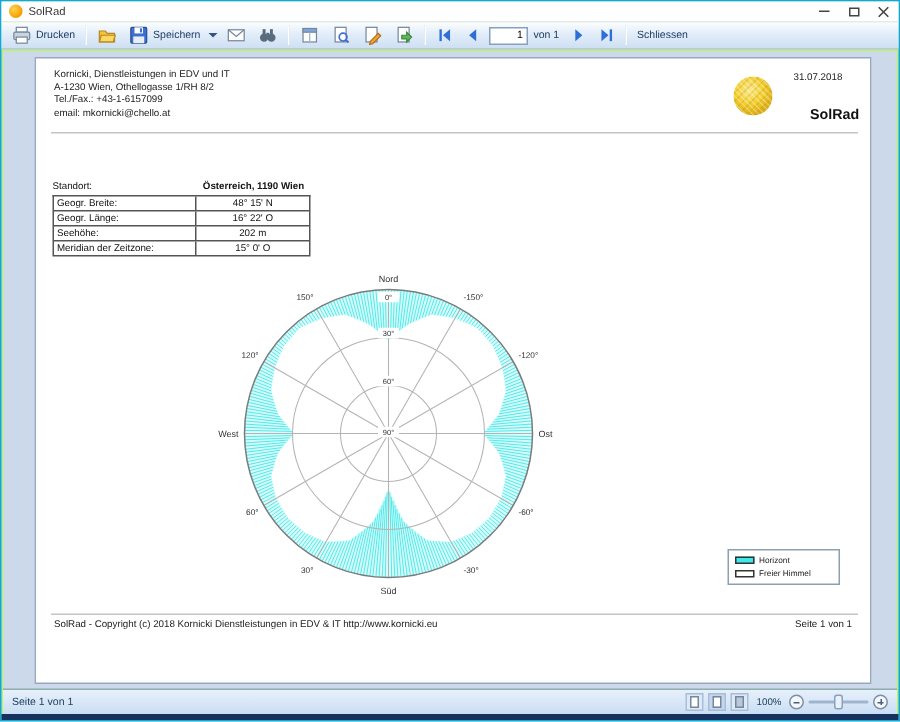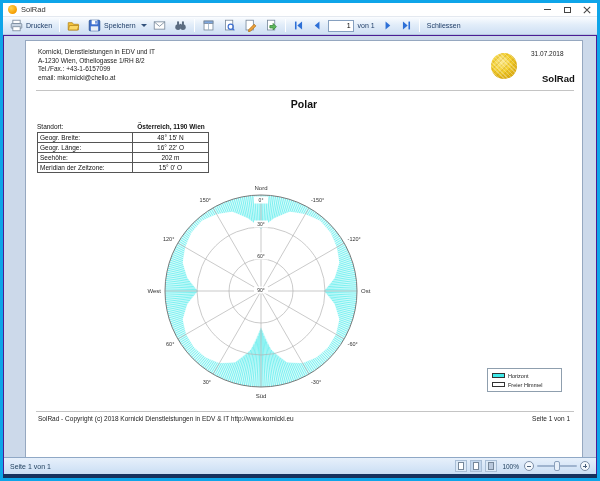--- a/index.html
+++ b/index.html
@@ -1,18 +1,18 @@
 <!DOCTYPE html>
 <html><head>
 <meta charset="utf-8">
 <style>
   *{box-sizing:border-box;margin:0;padding:0}
   html,body{width:600px;height:481px;overflow:hidden;background:#fff;
     font-family:"Liberation Sans","DejaVu Sans",sans-serif;}
-  .window{position:absolute;inset:0;border:3px solid #0ea5e9;background:#4c1d95;}
+  .window{position:absolute;inset:0;border:1px solid #0ea5e9;background:#bef264;}
 
   
   .titlebar{position:absolute;top:0;left:0;right:0;height:14px;background:#fff;
     display:flex;align-items:center;padding-left:5px;border-bottom:1px solid #e4e9f0;}
   .app-icon{width:9px;height:9px;border-radius:50%;margin-right:4px;
     background:radial-gradient(circle at 35% 35%,#ffd24d,#f59d00 70%,#c97b00);}
   .title-text{font-size:7.5px;color:#333;}
   .win-controls{margin-left:auto;display:flex;height:100%;}
   .wc{width:20px;height:100%;display:flex;align-items:center;justify-content:center;cursor:default;}
   .glyph-min{width:7px;height:1px;background:#444;display:block;}
@@ -217,21 +217,20 @@
       <div class="company">
         <div>Kornicki, Dienstleistungen in EDV und IT</div>
         <div>A-1230 Wien, Othellogasse 1/RH 8/2</div>
         <div>Tel./Fax.: +43-1-6157099</div>
         <div>email: mkornicki@chello.at</div>
       </div>
       <div class="rep-date">31.07.2018</div>
       <div class="logo"></div>
       <div class="logo-label">SolRad</div>
       <div class="rule rule1"></div>
-      <div class="report-title">Polar</div>
 
       <div class="info">
         <div class="srow">
           <span class="lab">Standort:</span>
           <span class="val">Österreich, 1190 Wien</span>
         </div>
         <div class="itable">
           <div class="row">
             <span class="lab">Geogr. Breite:</span>
             <span class="val">48° 15' N</span>

